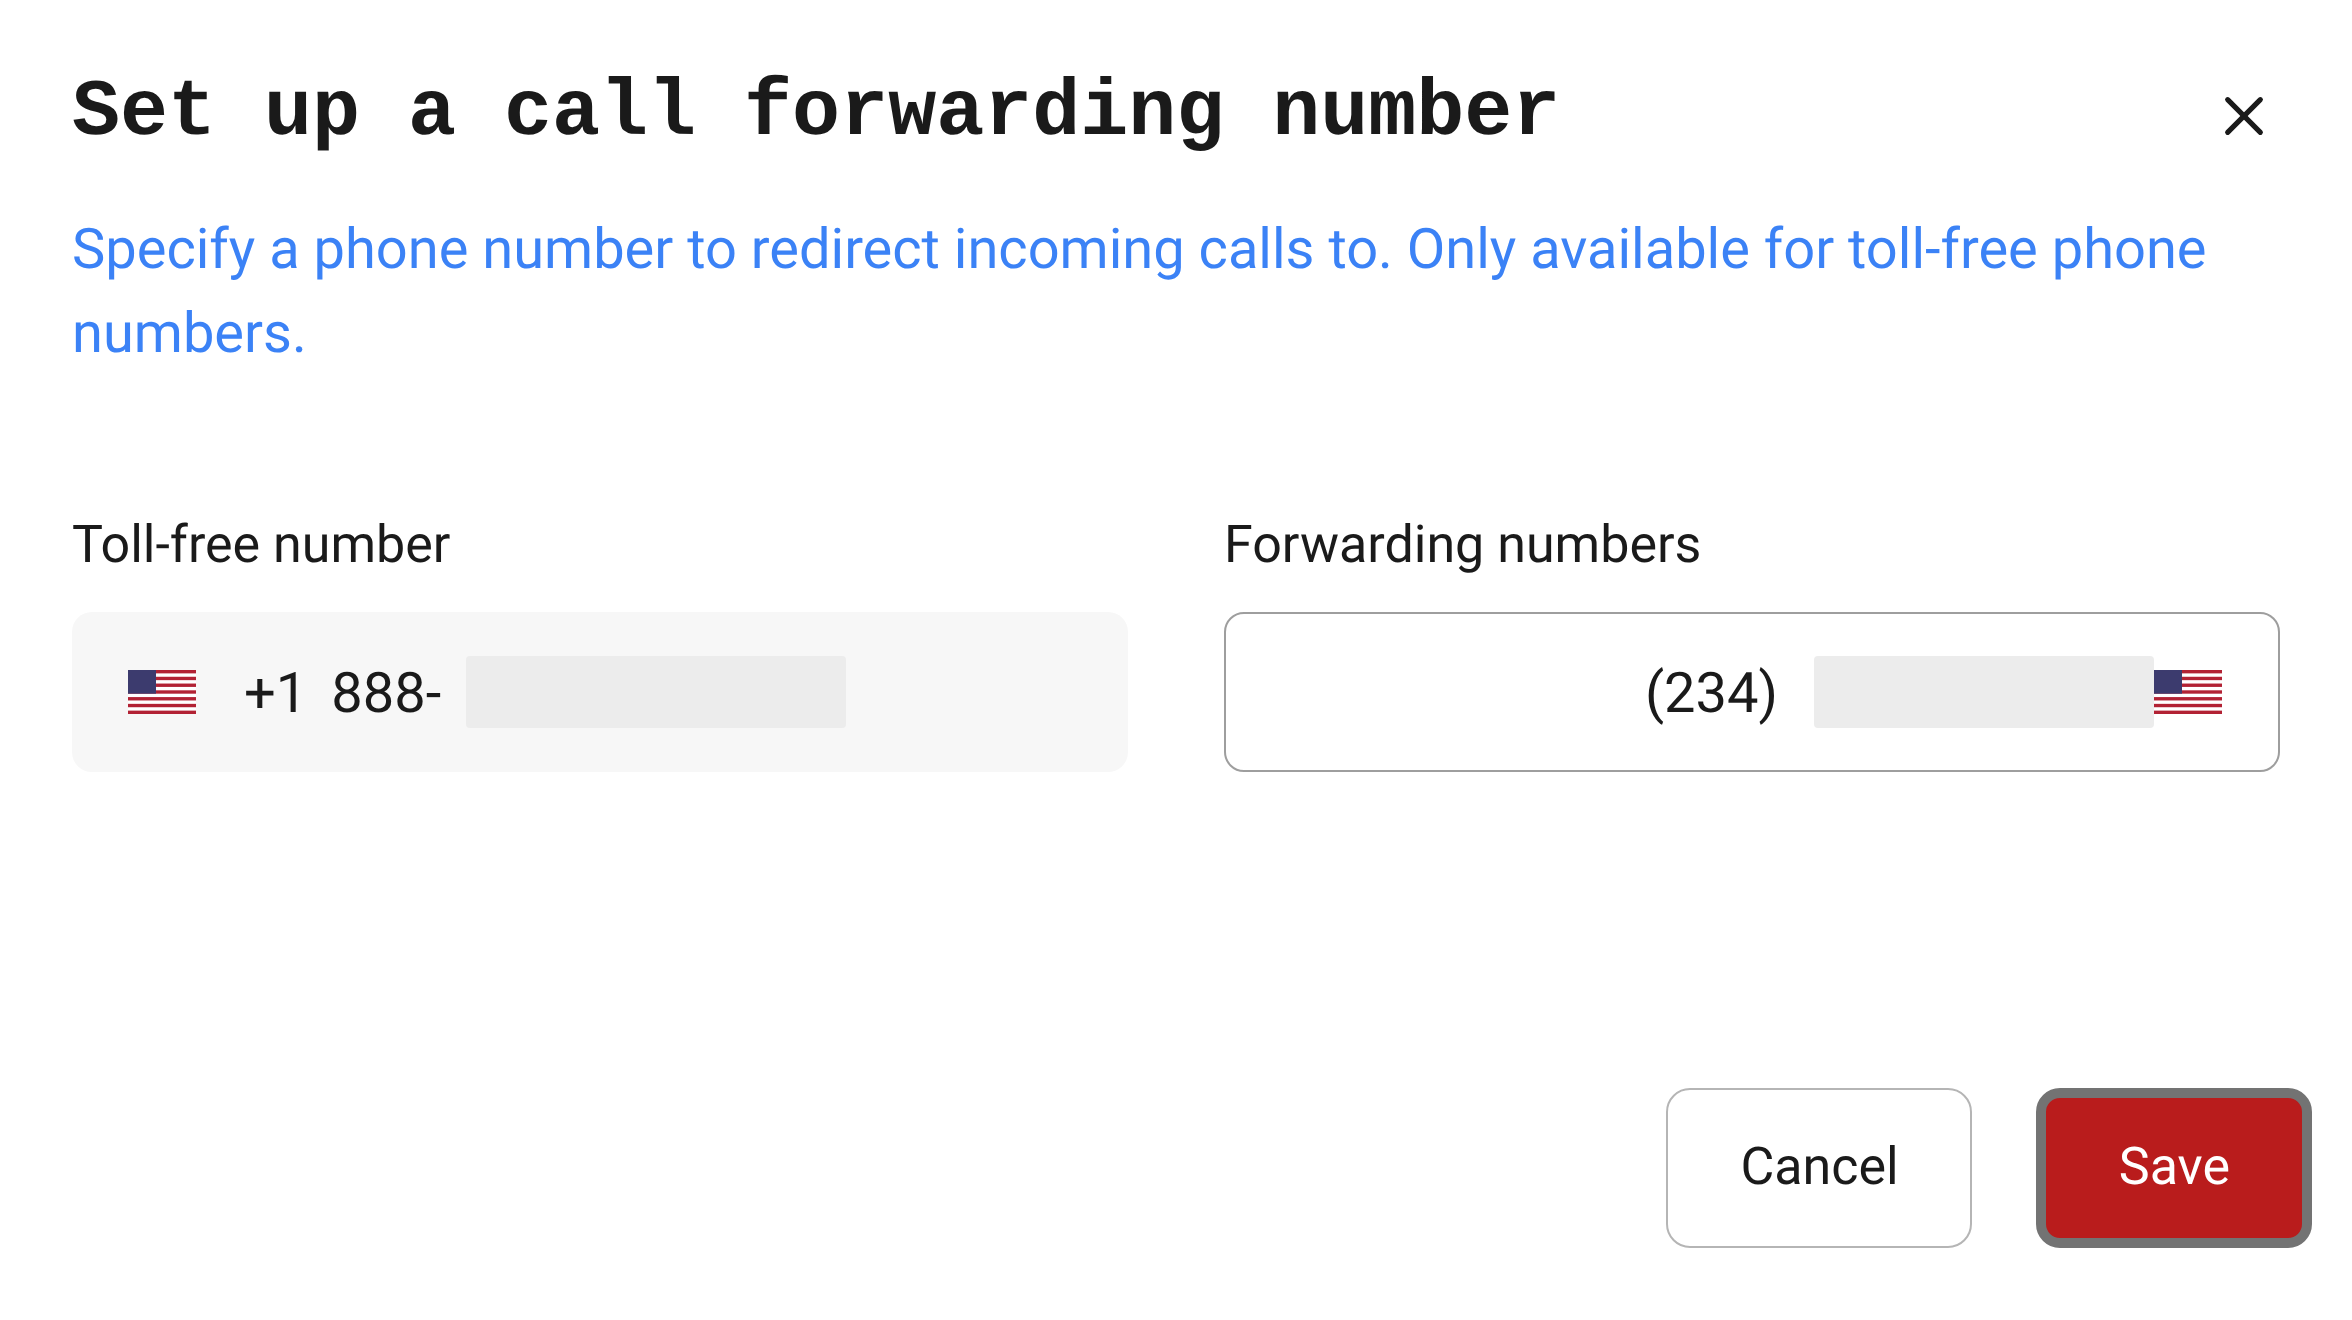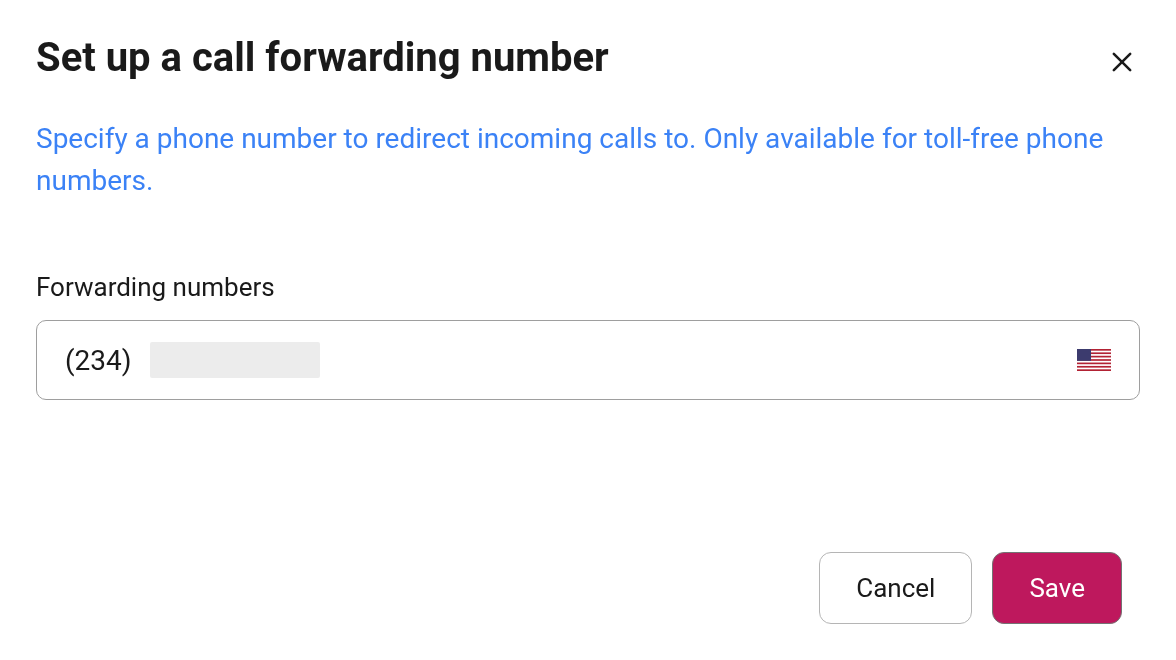--- a/index.html
+++ b/index.html
@@ -12,22 +12,23 @@
       background: #ffffff;
       color: #1a1a1a;
       width: 1176px;
       height: 660px;
       padding: 36px;
       position: relative;
     }
     .header {
       display: flex;
       justify-content: space-between;
-      align-items: flex-end;
-      margin-bottom: 38px;
+      align-items: flex-start;
+      margin-bottom: 24px;
+      font-family: Liberation Mono, monospace;
     }
     .title {
       font-size: 40px;
       font-weight: 700;
       color: #1a1a1a;
       line-height: 1.1;
     }
     .close-btn {
       background: none;
       border: none;
@@ -69,21 +70,21 @@
       display: flex;
       align-items: center;
       background: #f7f7f7;
       border-radius: 10px;
       padding: 20px 28px;
       height: 80px;
     }
     .input-box {
       display: flex;
       align-items: center;
-      justify-content: space-between;
+      justify-content: flex-end;
       background: #ffffff;
       border: 1px solid #9e9e9e;
       border-radius: 10px;
       padding: 20px 28px;
       height: 80px;
     }
     .flag {
       width: 34px;
       height: 22px;
       flex-shrink: 0;
@@ -106,59 +107,81 @@
       border-radius: 2px;
     }
     .forwarding-content {
       display: flex;
       align-items: center;
       gap: 18px;
     }
     .footer {
       position: absolute;
       bottom: 36px;
-      right: 54px;
-      display: flex;
-      gap: 20px;
+      right: 20px;
+      display: flex;
+      gap: 32px;
     }
     .btn {
       font-size: 26px;
       padding: 20px 36px;
       border-radius: 12px;
       cursor: pointer;
       font-weight: 400;
       font-family: inherit;
     }
     .btn-cancel {
       background: #ffffff;
       border: 1px solid #b5b5b5;
       color: #1a1a1a;
     }
     .btn-save {
-      background: #be185d;
-      border: 1px solid #737373;
+      background: #b91c1c;
+      border: 5px solid #737373;
       color: #ffffff;
     }
   </style>
 </head>
 <body>
 
 <div class="header">
   <h1 class="title">Set up a call forwarding number</h1>
   <button class="close-btn">
     <svg viewBox="0 0 24 24" fill="none" stroke="#1a1a1a" stroke-width="2.2" stroke-linecap="round">
       <line x1="5" y1="5" x2="19" y2="19"></line>
       <line x1="19" y1="5" x2="5" y2="19"></line>
     </svg>
   </button>
 </div>
 
 <p class="description">Specify a phone number to redirect incoming calls to. Only available for toll-free phone numbers.</p>
 
 <div class="fields-row">
+  <div class="field">
+    <label class="field-label">Toll-free number</label>
+    <div class="readonly-box">
+      <span class="flag flag-left">
+        <svg viewBox="0 0 34 22" width="34" height="22">
+          <rect width="34" height="22" fill="#b22234"></rect>
+          <rect y="1.692" width="34" height="1.692" fill="#ffffff"></rect>
+          <rect y="5.077" width="34" height="1.692" fill="#ffffff"></rect>
+          <rect y="8.462" width="34" height="1.692" fill="#ffffff"></rect>
+          <rect y="11.846" width="34" height="1.692" fill="#ffffff"></rect>
+          <rect y="15.231" width="34" height="1.692" fill="#ffffff"></rect>
+          <rect y="18.615" width="34" height="1.692" fill="#ffffff"></rect>
+          <rect width="14" height="11.846" fill="#3c3b6e"></rect>
+        </svg>
+      </span>
+      <span class="phone-text">
+        <span>+1</span>
+        <span>888-</span>
+        <span class="redacted"></span>
+      </span>
+    </div>
+  </div>
 
   <div class="field">
     <label class="field-label">Forwarding numbers</label>
     <div class="input-box">
       <span class="forwarding-content">
         <span class="phone-text">(234)</span>
         <span class="redacted" style="width:170px"></span>
       </span>
       <span class="flag">
         <svg viewBox="0 0 34 22" width="34" height="22">

